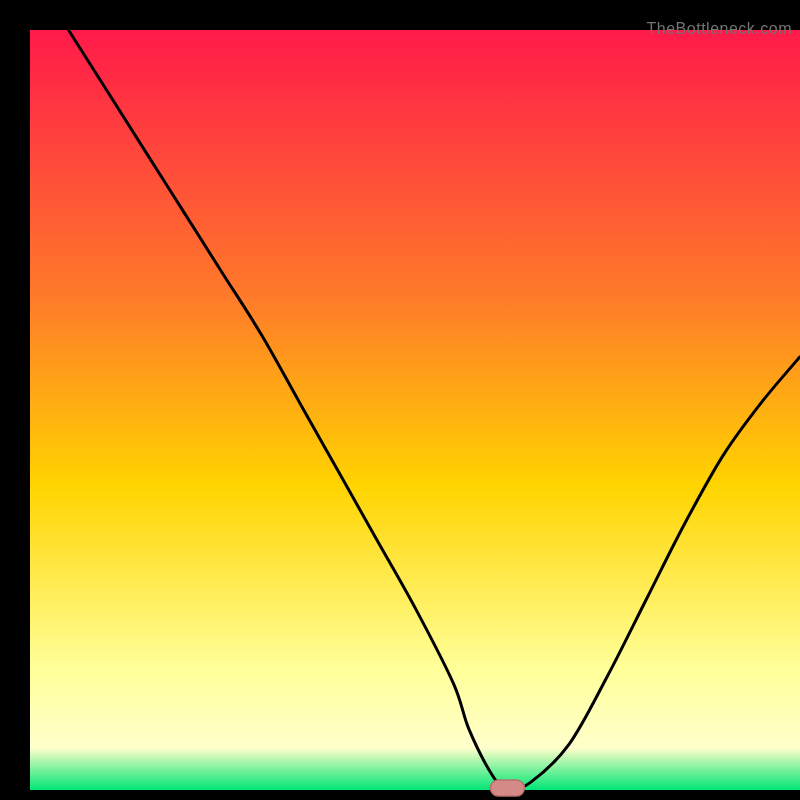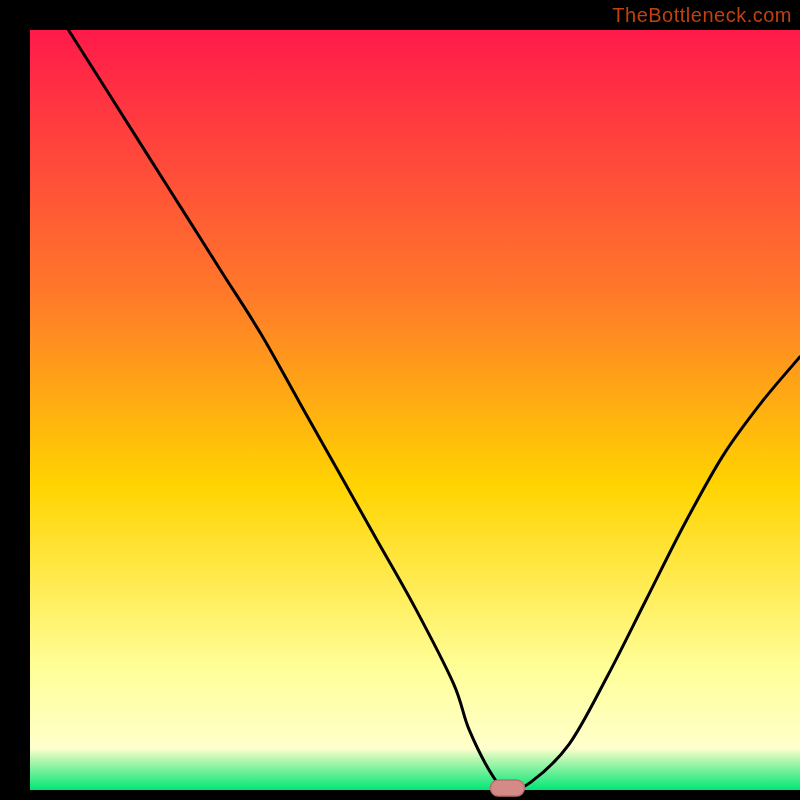--- a/index.html
+++ b/index.html
@@ -11,24 +11,24 @@
     overflow: hidden;
     font-family: Arial, Helvetica, sans-serif;
   }
   .chart-wrap {
     position: relative;
     width: 800px;
     height: 800px;
   }
   .watermark {
     position: absolute;
-    top: 4px;
+    top: 20px;
     right: 8px;
-    color: #c2410c;
-    font-size: 20px;
+    color: #737373;
+    font-size: 16px;
     font-weight: 500;
     letter-spacing: 0.5px;
     z-index: 10;
   }
   svg.chart {
     display: block;
     width: 800px;
     height: 800px;
   }
 </style>

